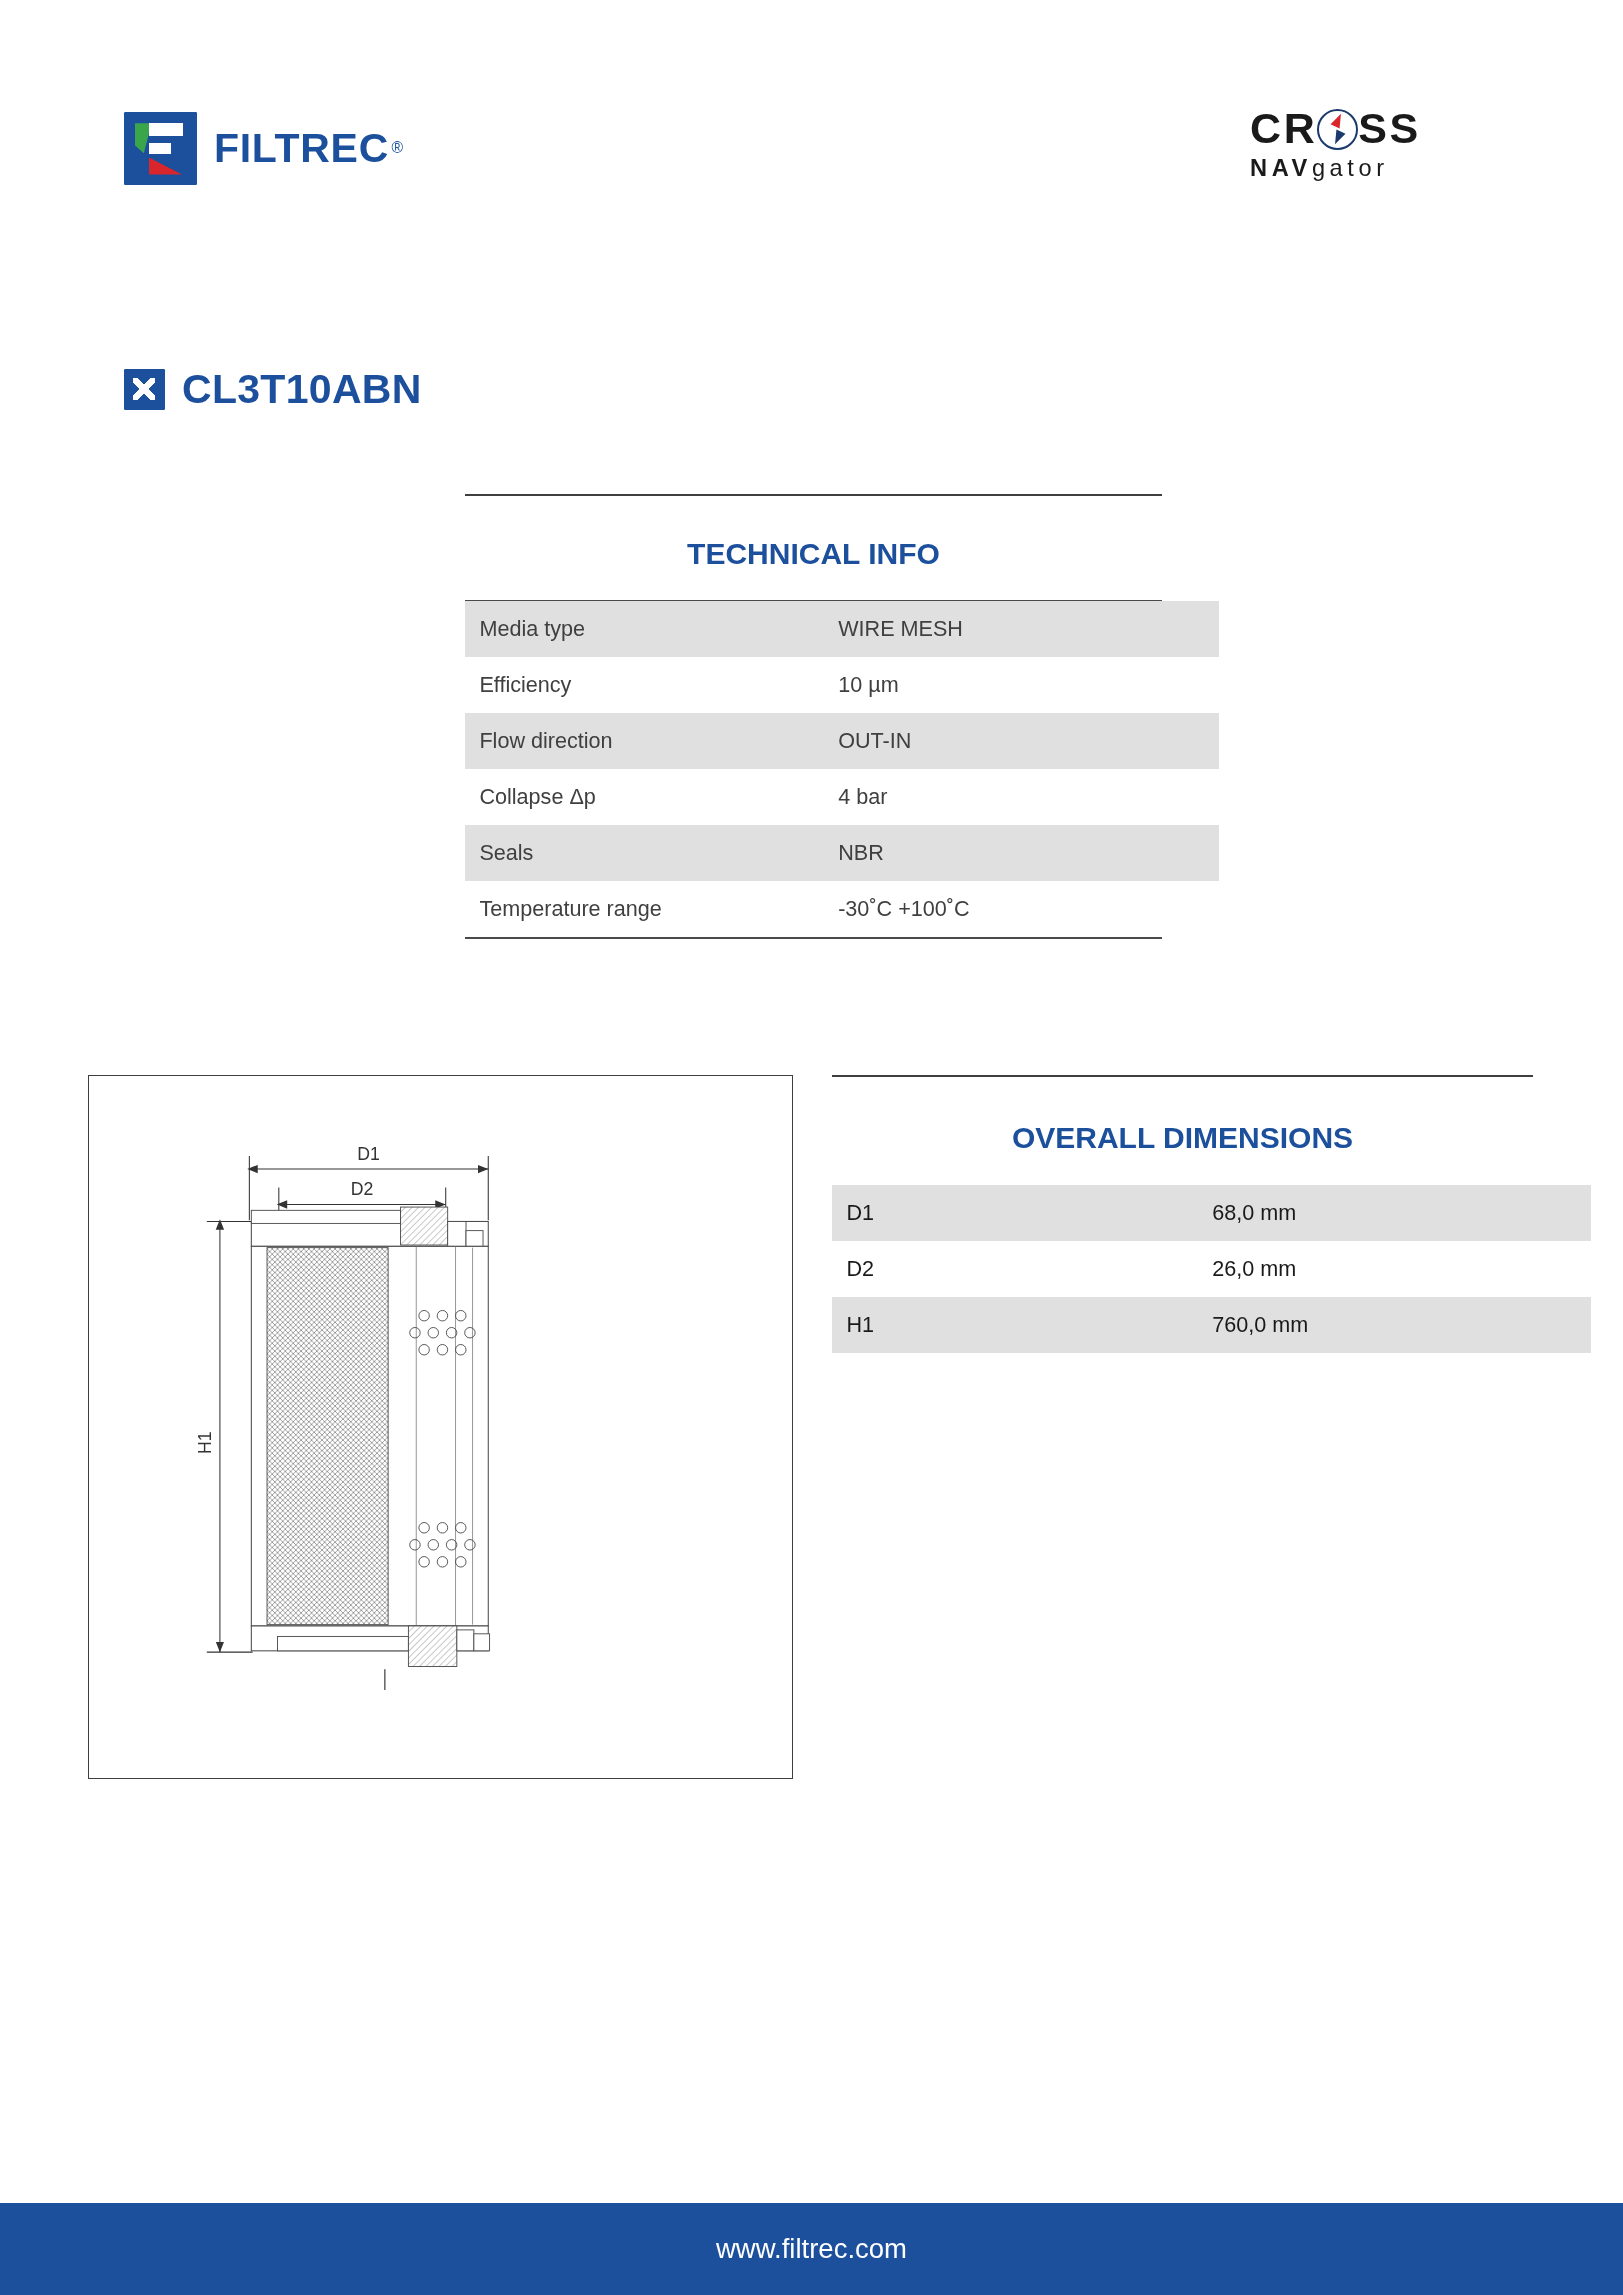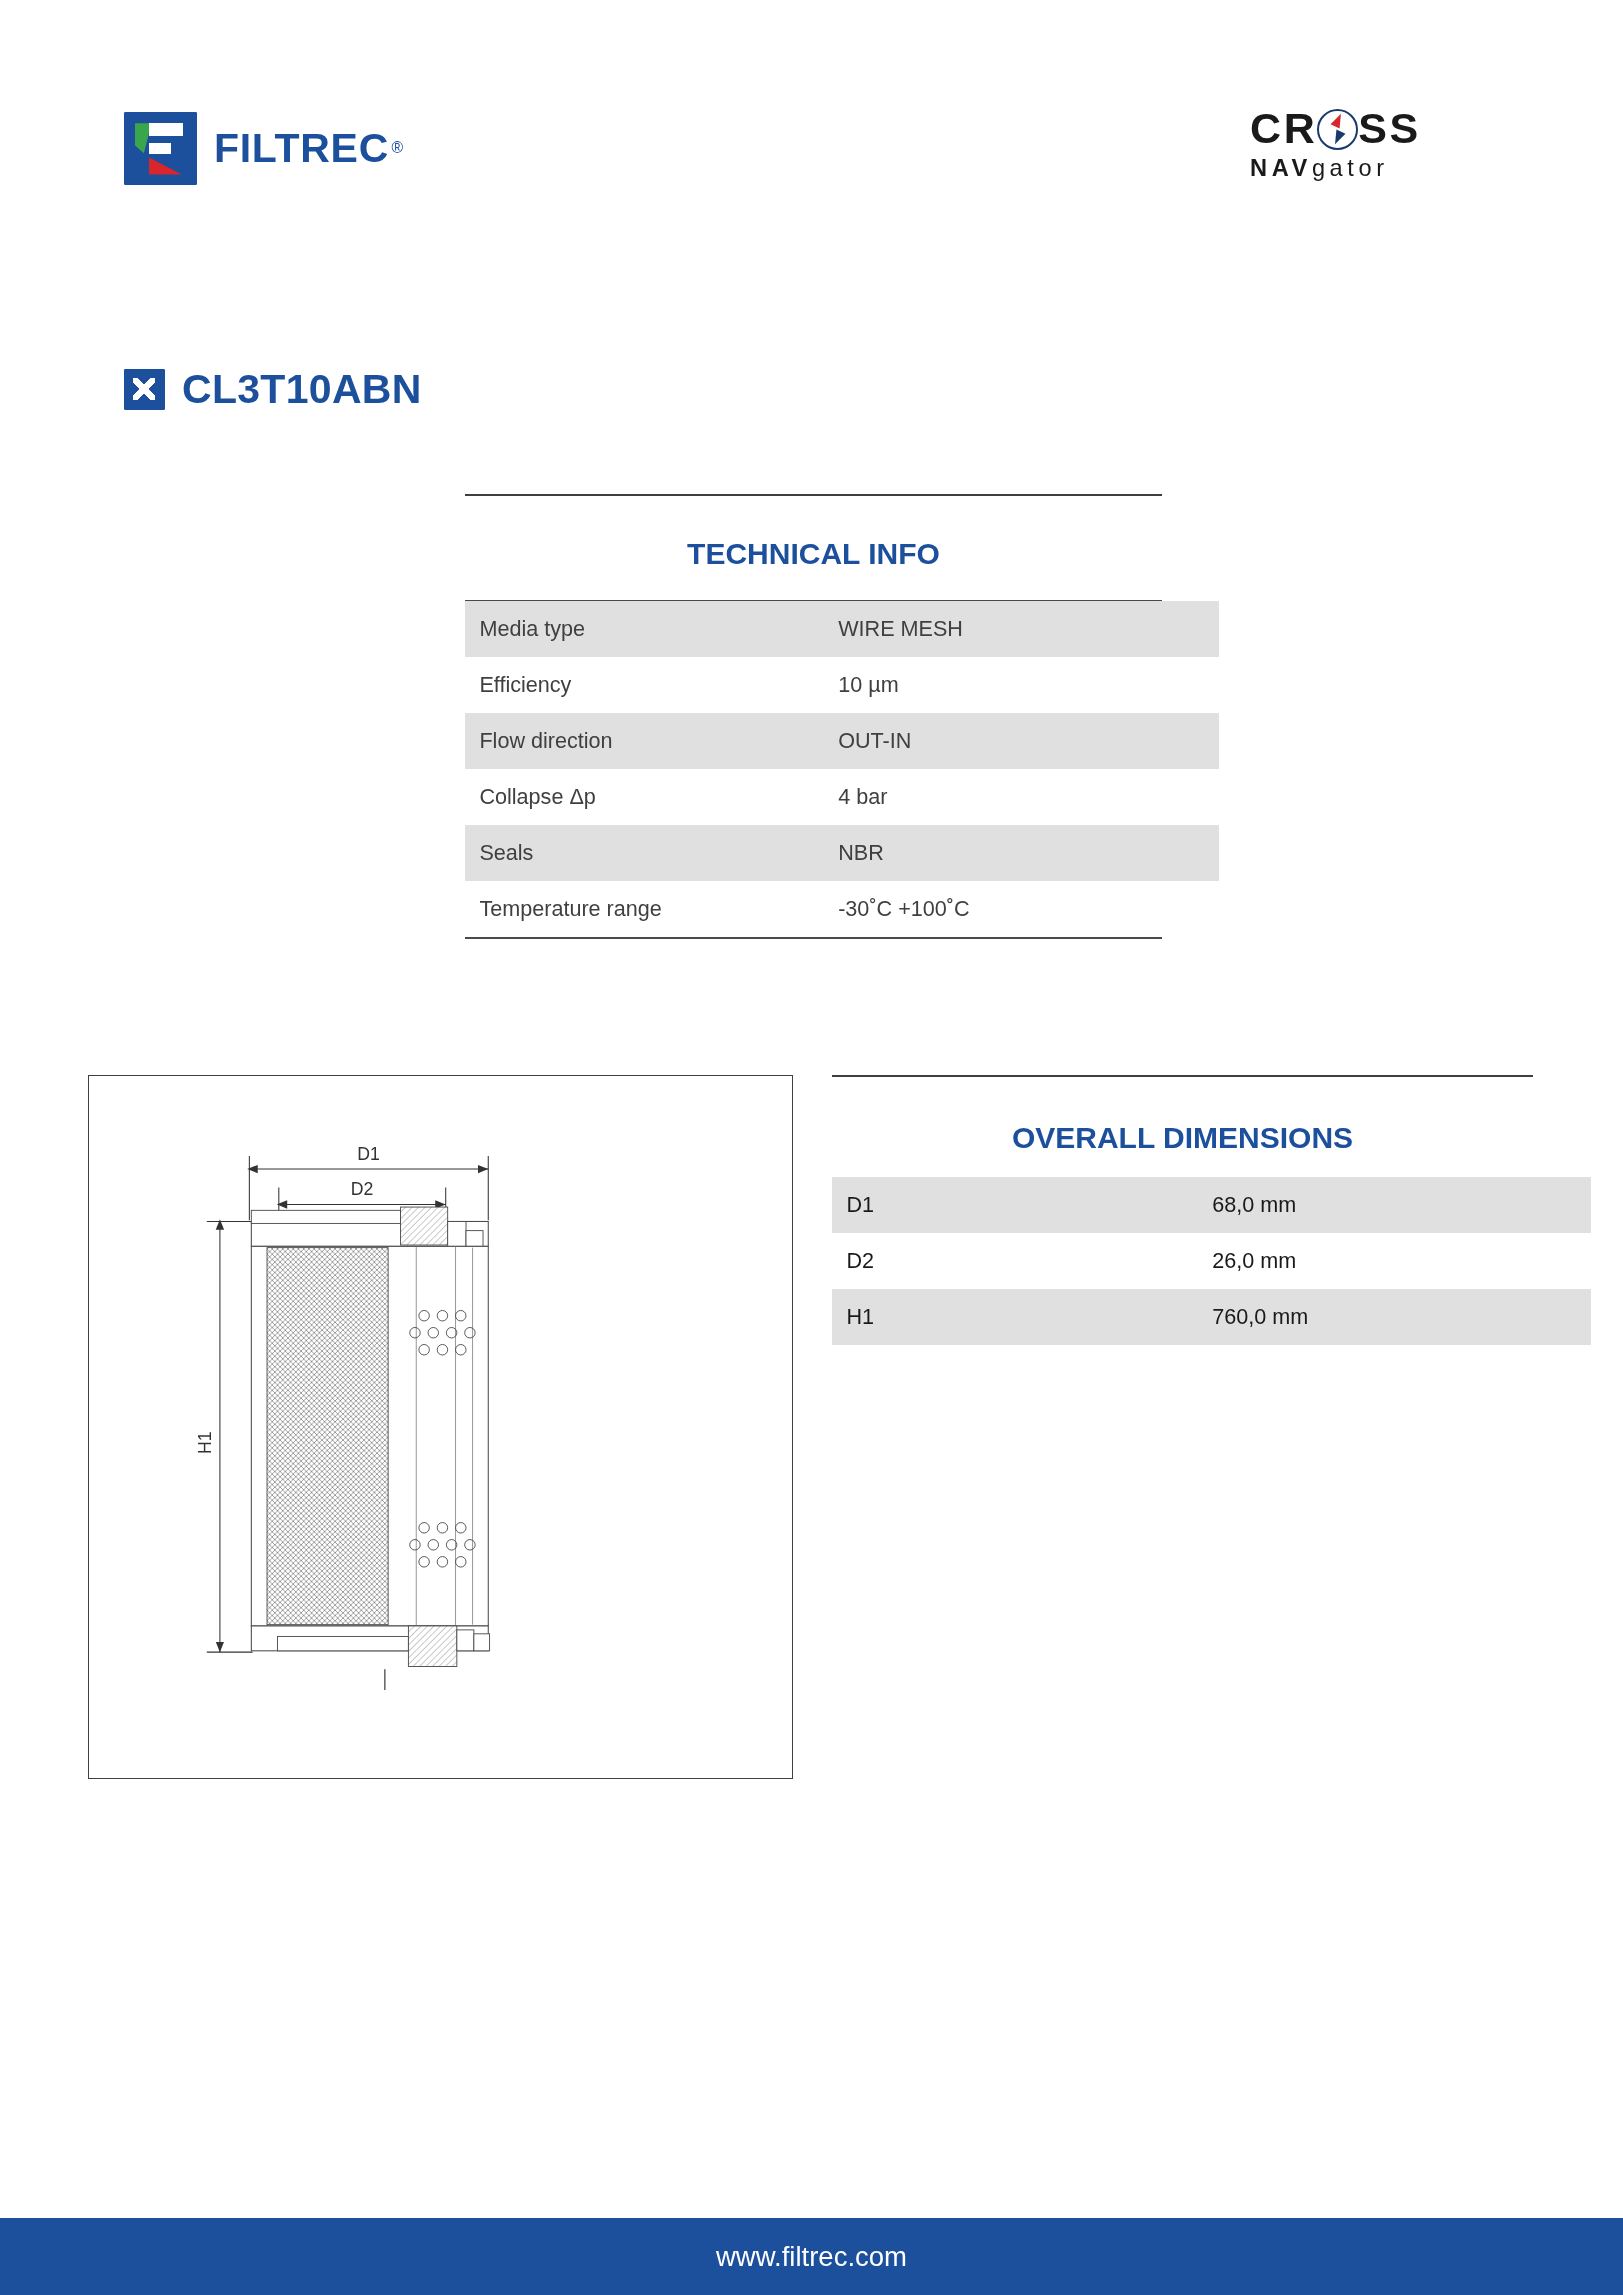--- a/index.html
+++ b/index.html
@@ -250,21 +250,21 @@
     width: 100%;
     height: 2px;
     background: #3f3f3f;
   }
   .dims-heading {
     text-align: center;
     font-size: 30px;
     font-weight: bold;
     color: #1c4f9c;
     margin-top: 44px;
-    margin-bottom: 22px;
+    margin-bottom: 30px;
   }
   table.dims-table {
     border-collapse: collapse;
     width: 701px;
     table-layout: fixed;
   }
   table.dims-table td {
     height: 56px;
     font-size: 21.6px;
     color: #1a1a1a;
@@ -283,21 +283,21 @@
     width: 1623px;
     text-align: center;
     font-size: 19.6px;
     color: #1a1a1a;
   }
   .footer-bar {
     position: absolute;
     left: 0;
     bottom: 0;
     width: 1623px;
-    height: 77px;
+    height: 92px;
     background: #1c4f9c;
     display: flex;
     align-items: center;
     justify-content: center;
   }
   .footer-bar a, .footer-bar span {
     color: #ffffff;
     font-size: 27.5px;
     text-decoration: none;
   }

